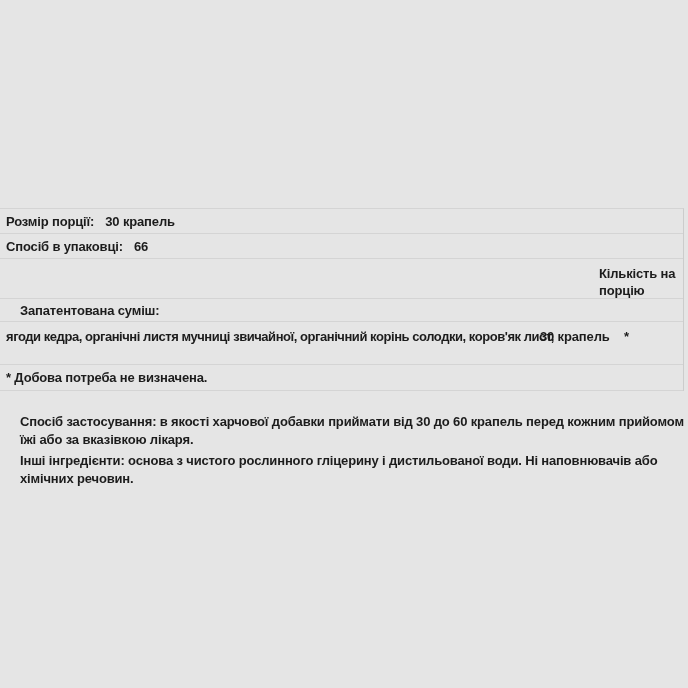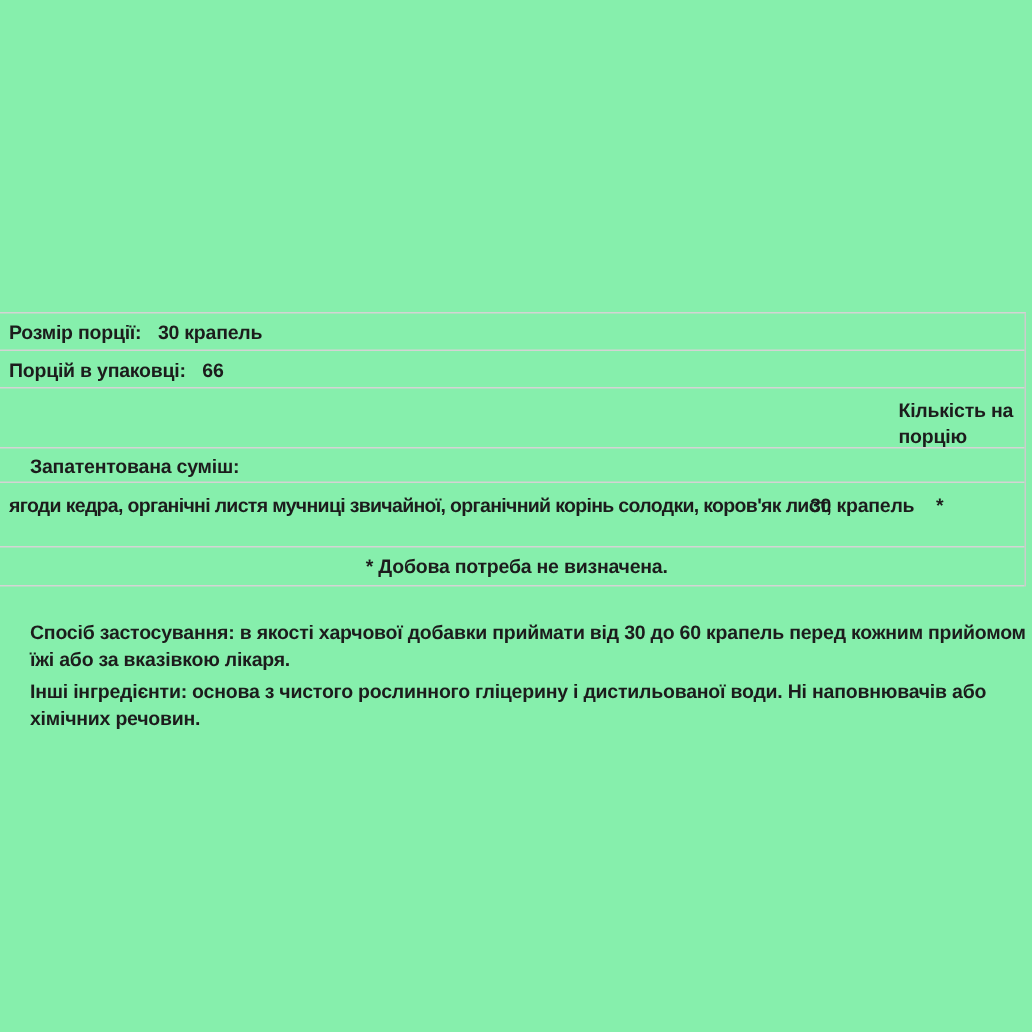--- a/index.html
+++ b/index.html
@@ -4,21 +4,21 @@
 <style>
   html, body {
     margin: 0;
     padding: 0;
     background: #ffffff;
   }
   .sheet {
     position: relative;
     width: 688px;
     height: 688px;
-    background: #86efac;
+    background: #e5e5e5;
     overflow: hidden;
     font-family: "Liberation Sans", sans-serif;
     color: #1c1c1c;
     font-weight: 700;
     font-size: 13px;
     letter-spacing: -0.15px;
   }
   .facts-table {
     position: absolute;
     top: 208px;
@@ -51,21 +51,20 @@
   }
   .row-blend {
     height: 43px;
     align-items: flex-start;
   }
   .row-blend .cell { padding-top: 6px; }
   .row-footnote {
     height: 26px;
     align-items: center;
     padding-left: 6px;
-    justify-content: center;
   }
   .cell { box-sizing: border-box; }
   .cell.main {
     flex: 1 1 auto;
     min-width: 0;
     padding-left: 6px;
     overflow: visible;
   }
   .cell.amount {
     flex: 0 0 84px;
@@ -99,21 +98,21 @@
 <div class="sheet">
 
   <div class="facts-table">
 
     <div class="row row-serving">
       <span class="lbl">Розмір порції:</span>
       <span class="val">30 крапель</span>
     </div>
 
     <div class="row row-servings">
-      <span class="lbl">Порцій в упаковці:</span>
+      <span class="lbl">Спосіб в упаковці:</span>
       <span class="val">66</span>
     </div>
 
     <div class="row row-headers">
       <div class="cell main"></div>
       <div class="cell amount hdr">Кількість на порцію</div>
     </div>
 
     <div class="row row-blend-title">
       <span>Запатентована суміш:</span>

